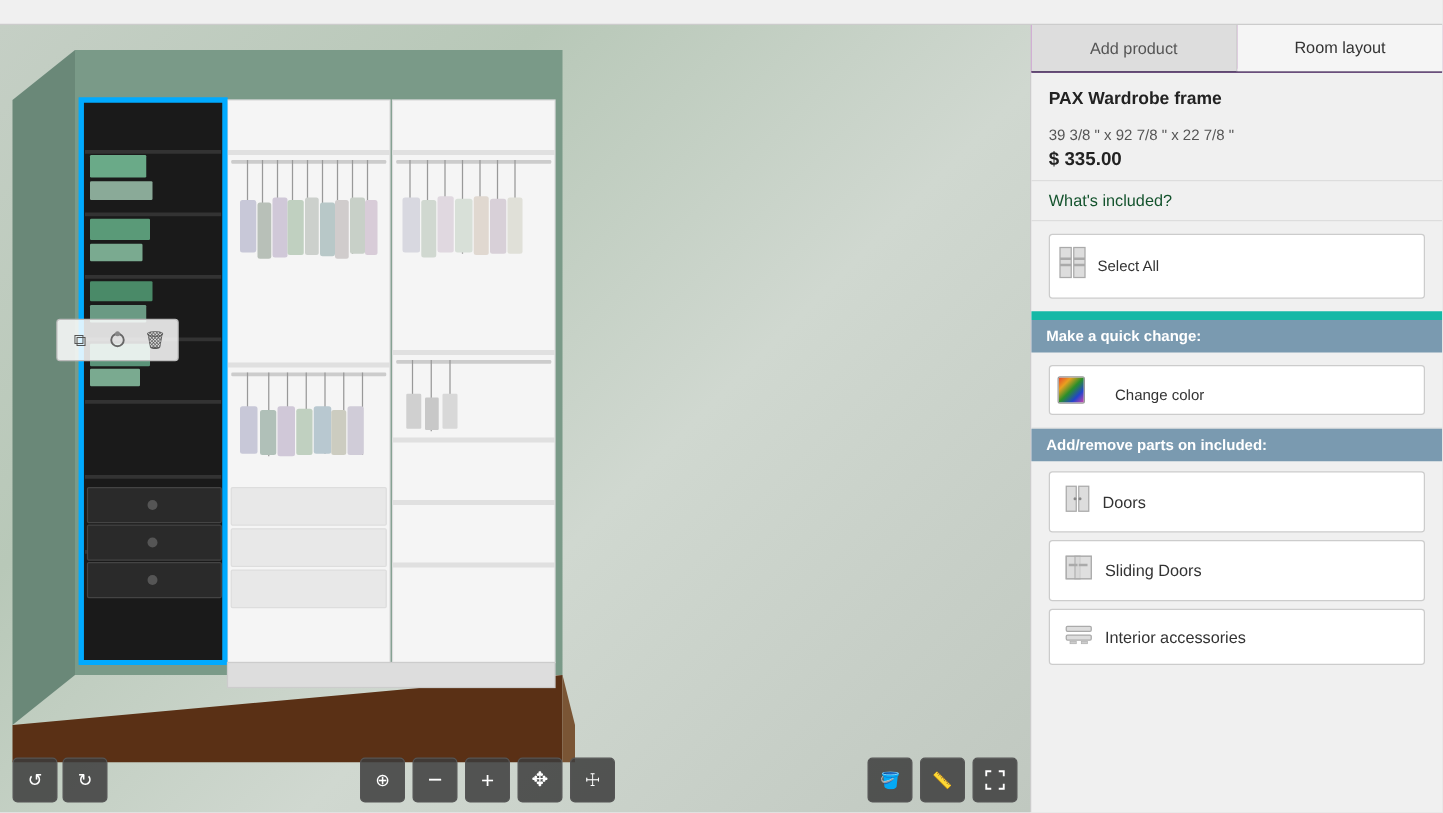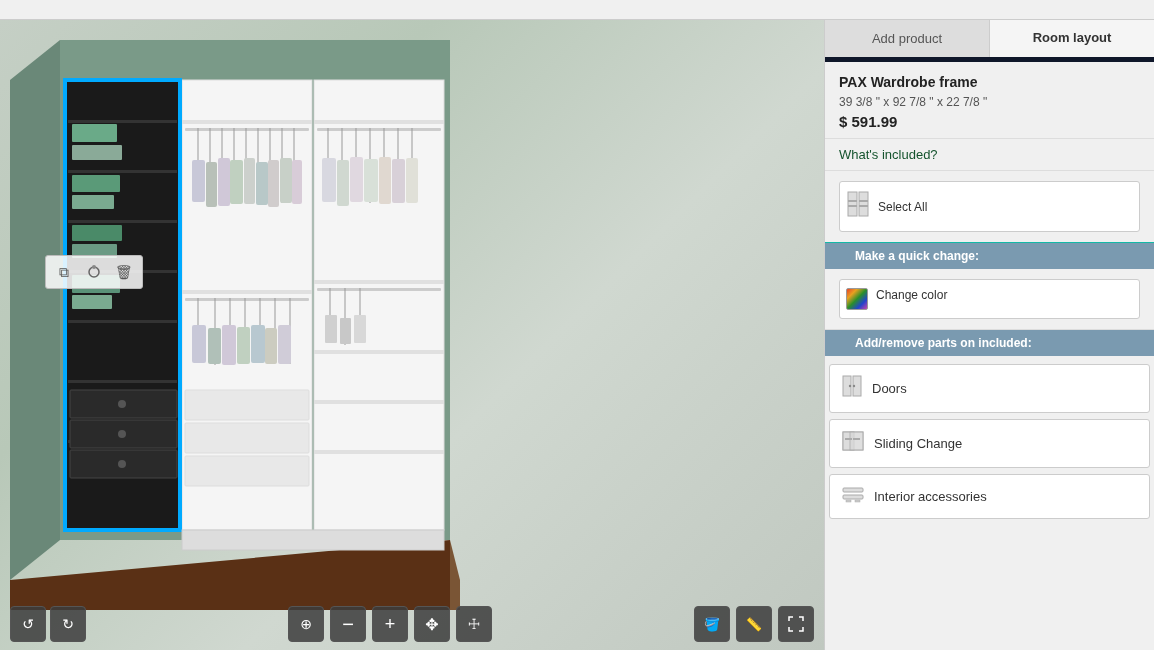--- a/index.html
+++ b/index.html
@@ -121,54 +121,54 @@
       background: #f0f0f0;
       border-left: 1px solid #ccc;
       display: flex;
       flex-direction: column;
       overflow-y: auto;
     }
 
     
     .panel-tabs {
       display: flex;
-      border-bottom: 5px solid #0f172a;
+      border-bottom: 1px solid #0f172a;
       background: #a21caf;
     }
 
     .panel-tab {
       flex: 1;
       padding: 10px 8px;
       text-align: center;
       font-size: 13px;
       cursor: pointer;
       border: none;
       background: #ddd;
       color: #555;
       border-right: 1px solid #ccc;
     }
     .panel-tab:last-child { border-right: none; }
     .panel-tab.active {
       background: #f5f5f5;
       color: #333;
       border-bottom: 2px solid #f5f5f5;
-      font-weight: bold;
+      font-weight: normal;
     }
 
     
     .product-info {
       padding: 12px 14px 8px;
       border-bottom: 1px solid #ddd;
     }
 
     .product-name {
       font-weight: bold;
       font-size: 14px;
       color: #222;
-      margin-bottom: 5px;
+      margin-bottom: 15px;
     }
 
     .product-dims {
       font-size: 12px;
       color: #555;
       margin-bottom: 4px;
     }
 
     .product-price {
       font-size: 15px;
@@ -185,21 +185,21 @@
       text-decoration: none;
       display: block;
       border-bottom: 1px solid #ddd;
     }
 
     
     .action-buttons-row {
       display: flex;
       gap: 8px;
       padding: 10px 14px;
-      border-bottom: 1px solid #14b8a6;
+      border-bottom: 7px solid #14b8a6;
     }
 
     .action-btn {
       flex: 1;
       background: #fff;
       border: 1px solid #ccc;
       border-radius: 3px;
       padding: 8px 6px;
       cursor: pointer;
       display: flex;
@@ -214,51 +214,51 @@
       color: #666;
       flex-shrink: 0;
     }
 
     
     .section-header {
       background: #7a9ab0;
       color: #fff;
       font-size: 12px;
       font-weight: bold;
-      padding: 6px 30px;
+      padding: 6px 12px;
       margin: 0;
     }
 
     
     .quick-change-row {
       display: flex;
       gap: 8px;
       padding: 10px 14px;
       border-bottom: 1px solid #ddd;
     }
 
     .quick-change-btn {
       flex: 1;
       background: #fff;
       border: 1px solid #ccc;
       border-radius: 3px;
       padding: 8px 6px;
       cursor: pointer;
       display: flex;
-      align-items: flex-start;
-      gap: 8px;
+      align-items: flex-end;
+      gap: 24px;
       font-size: 12px;
       color: #333;
     }
 
     
     .parts-list {
       display: flex;
       flex-direction: column;
-      padding: 8px 4px;
+      padding: 8px 14px;
       gap: 6px;
     }
 
     .part-btn {
       background: #fff;
       border: 1px solid #ccc;
       border-radius: 3px;
       padding: 10px 12px;
       cursor: pointer;
       display: flex;
@@ -466,21 +466,21 @@
   <div class="right-panel">
 
     <div class="panel-tabs">
       <button class="panel-tab">Add product</button>
       <button class="panel-tab active">Room layout</button>
     </div>
 
     <div class="product-info">
       <div class="product-name">PAX Wardrobe frame</div>
       <div class="product-dims">39 3/8 " x 92 7/8 " x 22 7/8 "</div>
-      <div class="product-price">$ 591.99</div>
+      <div class="product-price">$ 335.00</div>
     </div>
 
     <a class="whats-included-link">What's included?</a>
 
     <div class="action-buttons-row">
       <button class="action-btn">
         <span class="action-btn-icon">
           <svg width="24" height="28" viewBox="0 0 24 28" fill="none">
             <rect x="2" y="2" width="9" height="24" fill="#ddd" stroke="#aaa" stroke-width="1"></rect>
             <rect x="13" y="2" width="9" height="24" fill="#ddd" stroke="#aaa" stroke-width="1"></rect>
@@ -522,21 +522,21 @@
       <button class="part-btn">
         <span class="part-btn-icon">
           <svg width="22" height="22" viewBox="0 0 22 22" fill="none">
             <rect x="1" y="2" width="20" height="18" fill="none" stroke="#aaa" stroke-width="1"></rect>
             <rect x="1" y="2" width="11" height="18" fill="#ddd" stroke="#aaa" stroke-width="1"></rect>
             <rect x="8" y="2" width="13" height="18" fill="#d8d8d8" stroke="#aaa" stroke-width="1" opacity="0.8"></rect>
             <rect x="3" y="8" width="7" height="2" fill="#aaa"></rect>
             <rect x="11" y="8" width="7" height="2" fill="#aaa"></rect>
           </svg>
         </span>
-        <span>Sliding Change</span>
+        <span>Sliding Doors</span>
       </button>
 
 
       <button class="part-btn">
         <span class="part-btn-icon">
           <svg width="22" height="18" viewBox="0 0 22 18" fill="none">
             <rect x="1" y="3" width="20" height="4" fill="#ddd" stroke="#aaa" stroke-width="1" rx="1"></rect>
             <rect x="1" y="10" width="20" height="4" fill="#ddd" stroke="#aaa" stroke-width="1" rx="1"></rect>
             <rect x="4" y="15" width="5" height="2" fill="#ccc" stroke="#aaa" stroke-width="0.5"></rect>
             <rect x="13" y="15" width="5" height="2" fill="#ccc" stroke="#aaa" stroke-width="0.5"></rect>

